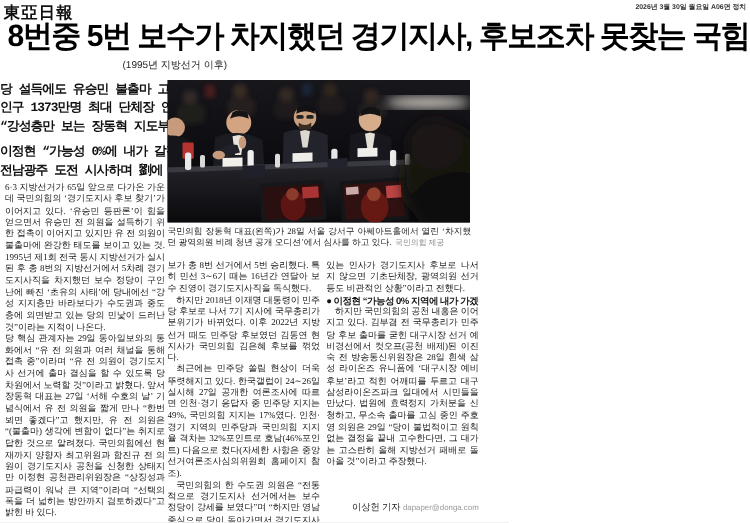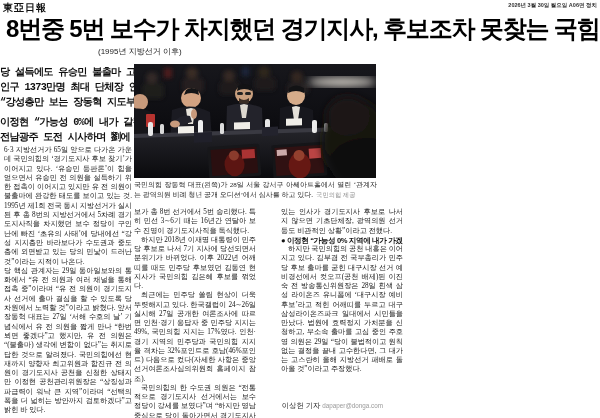--- a/index.html
+++ b/index.html
@@ -3,21 +3,21 @@
 <meta charset="utf-8">
 <style>
   html,body{margin:0;padding:0;background:#e8e8e8;}
   #page{
     position:relative;width:600px;height:418px;background:#ffffff;
     overflow:hidden;font-family:"Liberation Serif","DejaVu Serif",serif;
     color:#1a1a1a;margin:0 auto;
   }
   
   .masthead{
-    position:absolute;left:3px;top:1px;font-size:10px;font-weight:700;
+    position:absolute;left:3px;top:1px;font-size:13px;font-weight:700;
     letter-spacing:1px;color:#111;font-family:"DejaVu Serif",serif;
   }
   .dateline{
     position:absolute;right:3px;top:2px;font-size:5.5px;color:#333;
     font-family:"Liberation Sans",sans-serif;font-weight:700;
   }
   
   .headline{
     position:absolute;left:0;top:12px;width:600px;text-align:center;
     font-size:24.5px;font-weight:900;color:#000;letter-spacing:-1.2px;
@@ -45,21 +45,21 @@
     font-size:7.2px;line-height:9.3px;text-align:justify;
     word-break:break-all;color:#151515;
   }
   #col1{left:4px;}
   .bcol2{
     position:absolute;top:208px;height:210px;width:122px;overflow:hidden;
     font-size:7.2px;line-height:9.25px;text-align:justify;
     word-break:break-all;color:#151515;
   }
   #col2{left:134px;}
-  #col3{left:261px;height:192px;margin-left:20px;}
+  #col3{left:261px;height:192px;}
   .bcol p,.bcol2 p{margin:0;}
   .bcol p.ind,.bcol2 p.ind{text-indent:7px;}
   .sechead{
     font-weight:700;font-size:7.6px;margin:2px 0 2px 0;letter-spacing:-0.4px;
     font-family:"Liberation Sans",sans-serif;white-space:nowrap;
   }
   
   .photo{
     position:absolute;left:134px;top:64px;width:242px;height:114px;
     background:#0a0a0c;overflow:hidden;
@@ -203,32 +203,32 @@
 
       <g filter="url(#b2)">
         <ellipse cx="222" cy="78" rx="34" ry="42" fill="#141210"></ellipse>
         <ellipse cx="214" cy="52" rx="22" ry="20" fill="#1c1713"></ellipse>
         <ellipse cx="232" cy="100" rx="36" ry="26" fill="#0c0a09"></ellipse>
       </g>
     </svg>
   </figure>
 
   <div class="caption">
-    <span>국민의힘 장동혁 대표(왼쪽)가 28일 서울 강서구 아쎄아트홀에서 열린 ‘관계자는 광역의원 비례 청년 공개 오디션’에서 심사를 하고 있다.</span><span class="credit">국민의힘 제공</span>
+    <span>국민의힘 장동혁 대표(왼쪽)가 28일 서울 강서구 아쎄아트홀에서 열린 ‘차지했던 광역의원 비례 청년 공개 오디션’에서 심사를 하고 있다.</span><span class="credit">국민의힘 제공</span>
   </div>
 
   <div class="bcol" id="col1">
     <p>6·3 지방선거가 65일 앞으로 다가온 가운데 국민의힘의 ‘경기도지사 후보 찾기’가 이어지고 있다. ‘유승민 등판론’이 힘을 얻으면서 유승민 전 의원을 설득하기 위한 접촉이 이어지고 있지만 유 전 의원이 불출마에 완강한 태도를 보이고 있는 것. 1995년 제1회 전국 동시 지방선거가 실시된 후 총 8번의 지방선거에서 5차례 경기도지사직을 차지했던 보수 정당이 구인난에 빠진 ‘초유의 사태’에 당내에선 “강성 지지층만 바라보다가 수도권과 중도층에 외면받고 있는 당의 민낯이 드러난 것”이라는 지적이 나온다.</p>
     <p>당 핵심 관계자는 29일 동아일보와의 통화에서 “유 전 의원과 여러 채널을 통해 접촉 중”이라며 “유 전 의원이 경기도지사 선거에 출마 결심을 할 수 있도록 당 차원에서 노력할 것”이라고 밝혔다. 앞서 장동혁 대표는 27일 ‘서해 수호의 날’ 기념식에서 유 전 의원을 짧게 만나 “한번 뵈면 좋겠다”고 했지만, 유 전 의원은 “(불출마) 생각에 변함이 없다”는 취지로 답한 것으로 알려졌다. 국민의힘에선 현재까지 양향자 최고위원과 함진규 전 의원이 경기도지사 공천을 신청한 상태지만 이정현 공천관리위원장은 “상징성과 파급력이 워낙 큰 지역”이라며 “선택의 폭을 더 넓히는 방안까지 검토하겠다”고 밝힌 바 있다.</p>
 
   </div>
 
   <div class="bcol2" id="col2">
     <p>보가 총 8번 선거에서 5번 승리했다. 특히 민선 3∼6기 때는 16년간 연달아 보수 진영이 경기도지사직을 독식했다.</p>
-    <p class="ind">하지만 2018년 이재명 대통령이 민주당 후보로 나서 7기 지사에 당선되면서 분위기가 바뀌었다. 이후 2022년 어깨띠를 때도 민주당 후보였던 김동연 현 지사가 국민의힘 김은혜 후보를 꺾었다.</p>
+    <p class="ind">하지만 2018년 이재명 대통령이 민주당 후보로 나서 7기 지사에 국무총리가 분위기가 바뀌었다. 이후 2022년 지방선거 때도 민주당 후보였던 김동연 현 지사가 국민의힘 김은혜 후보를 꺾었다.</p>
     <p class="ind">최근에는 민주당 쏠림 현상이 더욱 뚜렷해지고 있다. 한국갤럽이 24∼26일 실시해 27일 공개한 여론조사에 따르면 인천·경기 응답자 중 민주당 지지는 49%, 국민의힘 지지는 17%였다. 인천·경기 지역의 민주당과 국민의힘 지지율 격차는 32%포인트로 호남(46%포인트) 다음으로 컸다(자세한 사항은 중앙선거여론조사심의위원회 홈페이지 참조).</p>
     <p class="ind">국민의힘의 한 수도권 의원은 “전통적으로 경기도지사 선거에서는 보수 정당이 강세를 보였다”며 “하지만 영남 중심으로 당이 돌아가면서 경기도지사 후보를 내기도 어려운 지경이 됐다”고 지적했다. 한 경기 지역 당협위원장은 “장동혁 대표 체제에서 강성 지지층 중심 행보가 이어지면서, 경기도 민심은 더 싸늘해졌다”며 “중량감</p>
   </div>
 
   <div class="bcol2" id="col3">
     <p>있는 인사가 경기도지사 후보로 나서지 않으면 기초단체장, 광역의원 선거 등도 비관적인 상황”이라고 전했다.</p>
     <p class="sechead">● 이정현 “가능성 0% 지역에 내가 가겠다”</p>
     <p class="ind">하지만 국민의힘의 공천 내홍은 이어지고 있다. 김부겸 전 국무총리가 민주당 후보 출마를 굳힌 대구시장 선거 예비경선에서 컷오프(공천 배제)된 이진숙 전 방송통신위원장은 28일 흰색 삼성 라이온즈 유니폼에 ‘대구시장 예비후보’라고 적힌 어깨띠를 두르고 대구 삼성라이온즈파크 일대에서 시민들을 만났다. 법원에 효력정지 가처분을 신청하고, 무소속 출마를 고심 중인 주호영 의원은 29일 “당이 불법적이고 원칙 없는 결정을 끝내 고수한다면, 그 대가는 고스란히 올해 지방선거 패배로 돌아올 것”이라고 주장했다.</p>
   </div>
 

